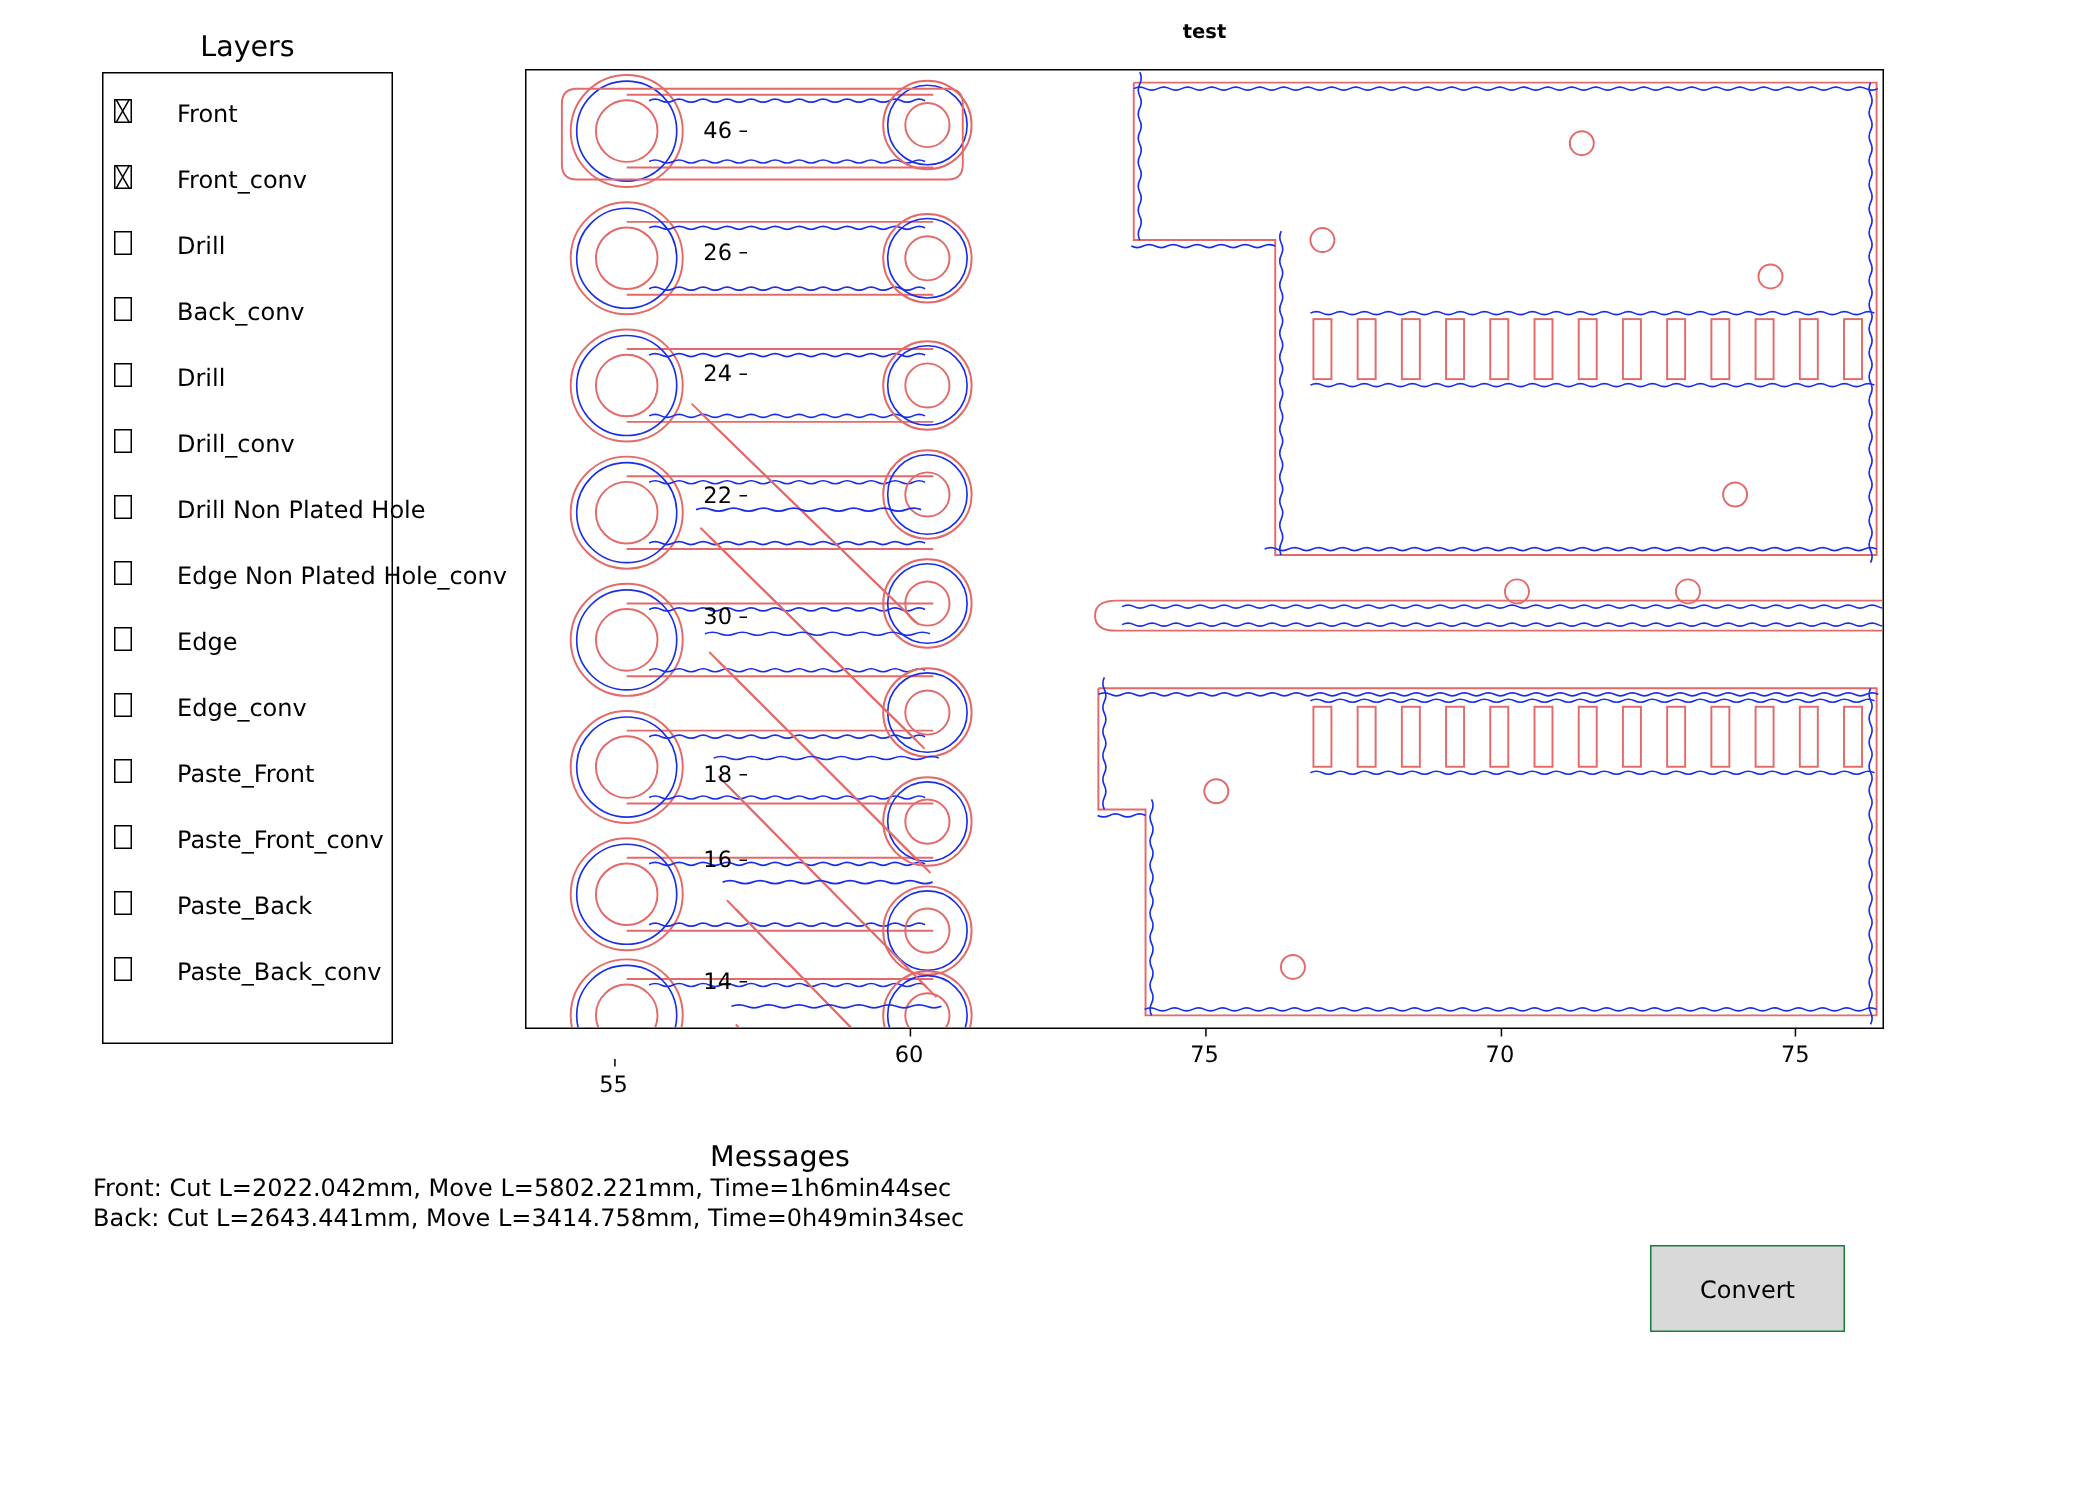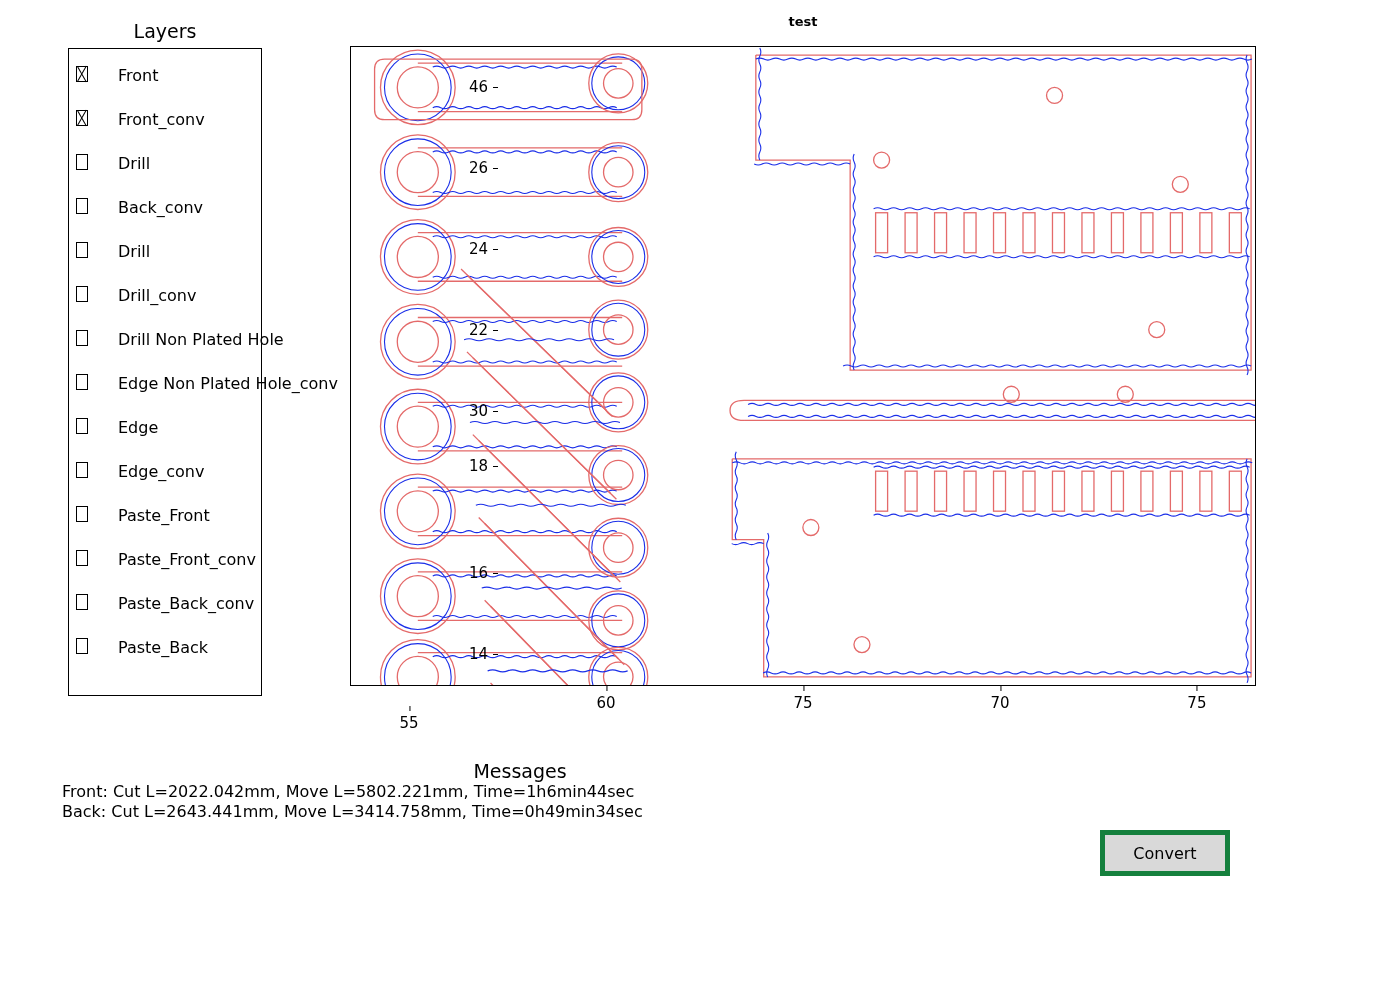--- a/index.html
+++ b/index.html
@@ -140,23 +140,23 @@
     top: 782px;
     font-size: 16px;
     line-height: 1.25;
     white-space: pre;
   }
   .convert-btn {
     position: absolute;
     left: 1100px;
     top: 830px;
     width: 130px;
-    height: 46px;
+    height: 58px;
     background: #d9d9d9;
-    border: 5px solid #15803d;
+    border: 1px solid #15803d;
     box-sizing: border-box;
     display: flex;
     align-items: center;
     justify-content: center;
     font-size: 16px;
     cursor: pointer;
   }
   
   svg .red { stroke: #e46a6a; stroke-width: 1.3; fill: none; }
   svg .blue { stroke: #1a2ee8; stroke-width: 1.1; fill: none; }
@@ -210,25 +210,25 @@
     <div class="layer-row">
       <div class="layer-check"></div>
       <div class="layer-label">Paste_Front</div>
     </div>
     <div class="layer-row">
       <div class="layer-check"></div>
       <div class="layer-label">Paste_Front_conv</div>
     </div>
     <div class="layer-row">
       <div class="layer-check"></div>
+      <div class="layer-label">Paste_Back</div>
+    </div>
+    <div class="layer-row">
+      <div class="layer-check"></div>
       <div class="layer-label">Paste_Back_conv</div>
-    </div>
-    <div class="layer-row">
-      <div class="layer-check"></div>
-      <div class="layer-label">Paste_Back</div>
     </div>
   </div>
 
 <div class="plot-title">test</div>
 <div class="plot-area" id="plot-area">
   <svg id="plot-svg" width="904" height="638" viewBox="0 0 904 638">
       <circle cx="66.81739130434794" cy="40.37974683544304" r="37.339130434782604" class="red"></circle>
       <circle cx="66.81739130434794" cy="40.37974683544304" r="20.536521739130432" class="red"></circle>
       <path d="M 66.81739130434794 16.10931205283435 H 271.19999999999993 M 66.81739130434794 64.65018161805173 H 271.19999999999993" class="red"></path>
       <circle cx="66.81739130434794" cy="40.37974683544304" r="33.339130434782604" class="blue"></circle>
@@ -376,21 +376,21 @@
       <path d="M 136.63478260869562 623.8670886075948 q 5 -2 10 0 q 5 2 10 0 q 5 -2 10 0 q 5 2 10 0 q 5 -2 10 0 q 5 2 10 0 q 5 -2 10 0 q 5 2 10 0 q 5 -2 10 0 q 5 2 10 0 q 5 -2 10 0 q 5 2 10 0 q 5 -2 10 0 q 5 2 10 0" class="blue"></path>
       <path d="M 139.53043478260858 635.9810126582279 L 275.1304347826087 777.3101265822784" class="red"></path>
       <path d="M 145.53043478260858 641.9810126582279 L 281.1304347826087 783.3101265822784" class="red"></path>
       <path d="M 142.53043478260858 706.6455696202531 q 5 -2 10 0 q 5 2 10 0 q 5 -2 10 0 q 5 2 10 0 q 5 -2 10 0 q 5 2 10 0 q 5 -2 10 0 q 5 2 10 0 q 5 -2 10 0 q 5 2 10 0 q 5 -2 10 0 q 5 2 10 0 q 5 -2 10 0 q 5 2 10 0" class="blue"></path>
       <path d="M 33.582608695652226 12.113924050632905 H 280.85217391304343 Q 290.85217391304343 12.113924050632905 290.85217391304343 22.113924050632903 V 62.683544303797504 Q 290.85217391304343 72.6835443037975 280.85217391304343 72.6835443037975 H 33.582608695652226 Q 23.58260869565223 72.6835443037975 23.58260869565223 62.683544303797504 V 22.113924050632903 Q 23.58260869565223 12.113924050632905 33.582608695652226 12.113924050632905 Z" class="red"></path>
     </svg>
 </div>
 <div id="y-ticks">
     <div class="axis-tick-y" style="top: 653.595px;">14</div>
     <div class="axis-tick-y" style="top: 572.582px;">16</div>
-    <div class="axis-tick-y" style="top: 466px; padding-left: 12px;">18</div>
+    <div class="axis-tick-y" style="top: 516px; padding-left: 12px;">18</div>
     <div class="axis-tick-y" style="top: 410.557px;">30</div>
     <div class="axis-tick-y" style="top: 329.544px;">22</div>
     <div class="axis-tick-y" style="top: 248.532px;">24</div>
     <div class="axis-tick-y" style="top: 167.519px;">26</div>
     <div class="axis-tick-y" style="top: 86.5063px;">46</div>
   </div>
 <div id="x-ticks">
     <div class="axis-tick-x" style="left: 409.087px; margin-top: 20px;">55</div>
     <div class="axis-tick-x" style="left: 606.043px;">60</div>
     <div class="axis-tick-x" style="left: 803px;">75</div>

